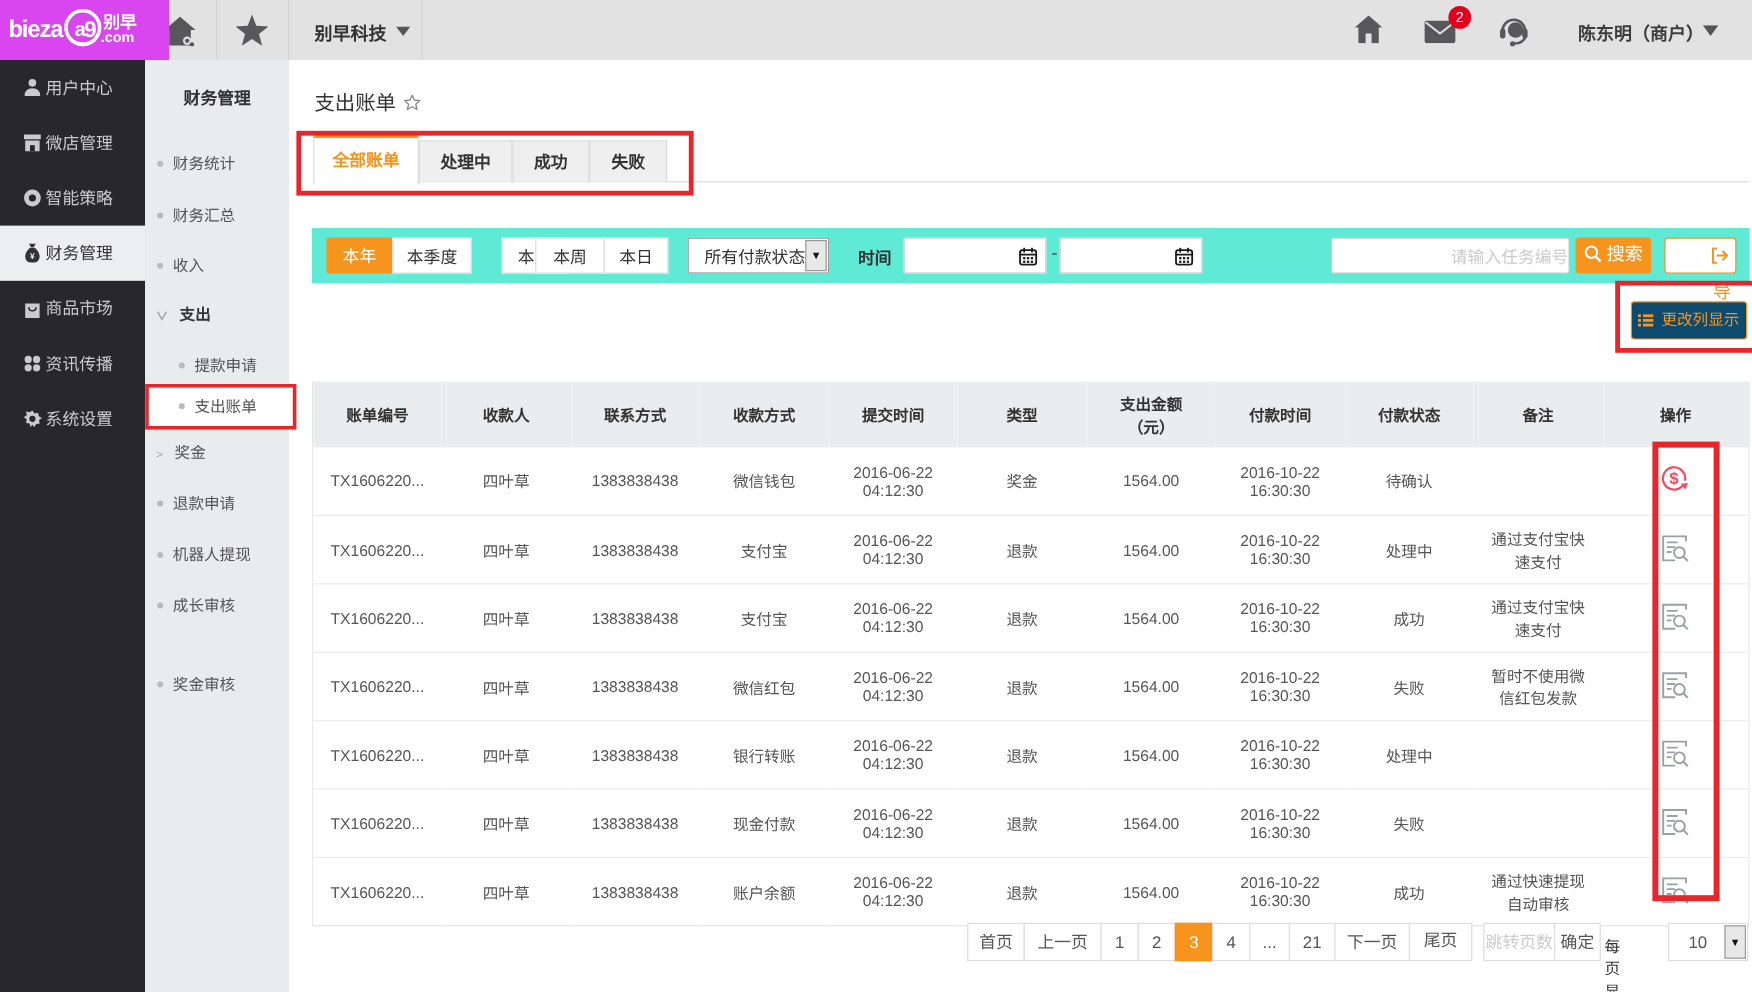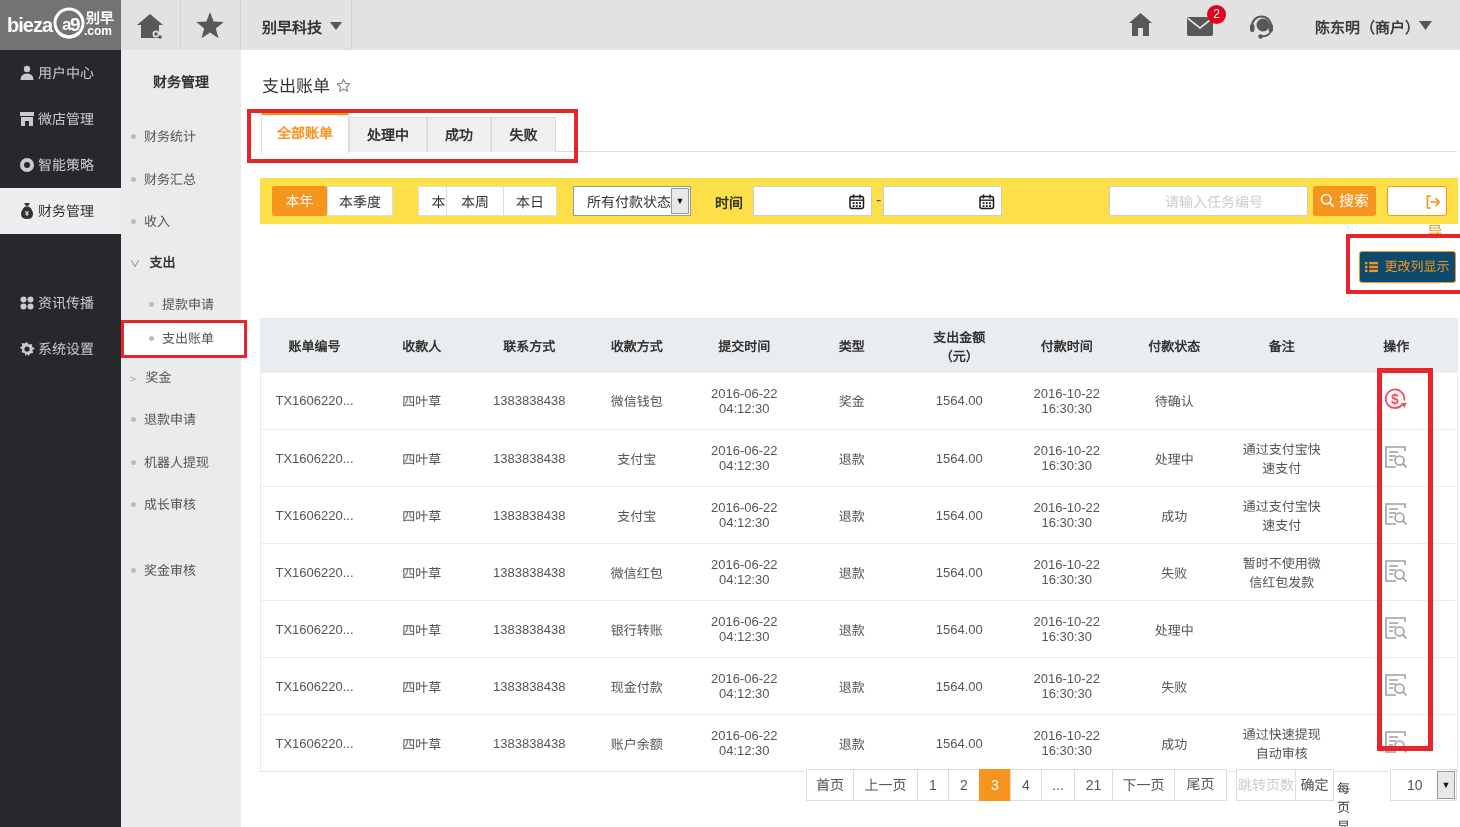--- a/index.html
+++ b/index.html
@@ -2,21 +2,21 @@
 <html lang="zh-CN"><head>
 <meta charset="UTF-8">
 <title>支出账单</title>
 <style>
 * { margin:0; padding:0; box-sizing:border-box; }
 html,body { width:1460px; height:827px; overflow:hidden; background:#fff;
   font-family:"Liberation Sans", sans-serif; }
 .abs { position:absolute; }
 
 #topbar { position:absolute; left:0; top:0; width:1460px; height:50px; background:#e2e2e2; }
-#logo { position:absolute; left:0; top:0; width:121px; height:50px; background:#737373; color:#fff; }
+#logo { position:absolute; left:0; top:0; width:141px; height:50px; background:#d946ef; color:#fff; }
 .tsep { position:absolute; top:0; width:1px; height:50px; background:#d3d3d3; }
 
 #nav1 { position:absolute; left:0; top:50px; width:121px; height:777px; background:#28272c; }
 .n1item { position:absolute; left:0; width:121px; height:46px; color:#c9cacc; font-size:14px; line-height:46px; }
 .n1item .ic { position:absolute; left:19px; top:15px; width:16px; height:16px; }
 .n1item .tx { position:absolute; left:38px; }
 .n1item.active { background:#edeef0; color:#333; }
 
 #nav2 { position:absolute; left:121px; top:50px; width:120px; height:777px; background:#e9ebed; }
 .n2head { position:absolute; left:0; width:120px; text-align:center; font-size:14px; font-weight:bold; color:#333; }
@@ -25,21 +25,21 @@
 .chev { display:inline-block; color:#9aa0a5; font-size:10px; margin-right:6px; transform:scale(1,0.9); }
 
 #main { position:absolute; left:241px; top:50px; width:1219px; height:777px; background:#fff; }
 #title { position:absolute; left:21px; top:22px; font-size:17px; color:#333; }
 
 #tabbar { position:absolute; left:20px; top:63px; width:1196px; height:39px; border-bottom:1px solid #ddd; }
 .tab { position:absolute; top:4px; height:35px; line-height:34px; text-align:center; font-size:14px; font-weight:bold;
   background:#efefef; border:1px solid #ddd; border-bottom:none; color:#333; }
 .tab.active { top:-1px; height:42px; background:#fff; border-top:3px solid #f7941e; color:#f7941e; line-height:36px; }
 
-#filter { position:absolute; left:19px; top:128px; width:1198px; height:46px; background:#fde047; }
+#filter { position:absolute; left:19px; top:140px; width:1198px; height:46px; background:#5eead4; }
 .fbtn { position:absolute; top:8px; height:30px; line-height:30px; text-align:center; font-size:14px; }
 .seg { background:#fff; border:1px solid #ddd; color:#333; }
 
 #tbl { position:absolute; left:19px; top:249px; width:1197px; border-collapse:collapse; table-layout:fixed; font-size:13px; border:1px solid #e7eaec;margin-top:19px; }
 #tbl th { background:#eaedf0; color:#333; font-weight:bold; height:54px; border:none; }
 #tbl td { height:57px; text-align:center; color:#555; border-bottom:1px solid #ececec; background:#fff; }
 #tbl tr:last-child td { border-bottom:1px solid #e4e4e4; }
 
 #pager { position:absolute; left:0; top:719px; width:1116px; height:32px; font-size:14px; color:#555; }
 .pg { position:absolute; top:0; height:32px; line-height:30px; text-align:center; background:#fff; border:1px solid #ddd; }
@@ -114,20 +114,27 @@
       </svg>
     <span class="tx">智能策略</span>
   </div>
   <div class="n1item active" style="top:138px">
     <svg class="ic" viewBox="0 0 16 16">
         <path d="M5 0 h6 l-2 3 h-2 Z" fill="#333"></path>
         <path d="M6 3.5 h4 Q14 7 14 11 Q14 16 8 16 Q2 16 2 11 Q2 7 6 3.5 Z" fill="#333"></path>
         <text x="8" y="13" font-size="7" fill="#edeef0" text-anchor="middle" font-weight="bold">¥</text>
       </svg>
     <span class="tx">财务管理</span>
+  </div>
+  <div class="n1item" style="top:184px">
+    <svg class="ic" viewBox="0 0 16 16">
+        <path d="M2 4 h12 v12 h-12 Z" fill="#c9cacc"></path>
+        <path d="M5 7 Q5 10 8 10 Q11 10 11 7" stroke="#28272c" stroke-width="1.3" fill="none"></path>
+      </svg>
+    <span class="tx">商品市场</span>
   </div>
   <div class="n1item" style="top:230px">
     <svg class="ic" viewBox="0 0 16 16">
         <circle cx="4.5" cy="4.5" r="3" fill="#c9cacc"></circle>
         <circle cx="11.5" cy="4.5" r="3" fill="#c9cacc"></circle>
         <circle cx="4.5" cy="11.5" r="3" fill="#c9cacc"></circle>
         <circle cx="11.5" cy="11.5" r="3" fill="#c9cacc"></circle>
       </svg>
     <span class="tx">资讯传播</span>
   </div>
@@ -199,21 +206,21 @@
           <path d="M4.5 0.5 V4.5 M11 0.5 V4.5" stroke="#1a1a1a" stroke-width="1.5"></path>
           <path d="M1 6.2 H14.5" stroke="#1a1a1a" stroke-width="1.3"></path>
           <rect x="3.6" y="8.2" width="1.9" height="1.9" fill="#1a1a1a"></rect>
           <rect x="6.8" y="8.2" width="1.9" height="1.9" fill="#1a1a1a"></rect>
           <rect x="10" y="8.2" width="1.9" height="1.9" fill="#1a1a1a"></rect>
           <rect x="3.6" y="11.2" width="1.9" height="1.9" fill="#1a1a1a"></rect>
           <rect x="6.8" y="11.2" width="1.9" height="1.9" fill="#1a1a1a"></rect>
           <rect x="10" y="11.2" width="1.9" height="1.9" fill="#1a1a1a"></rect>
         </svg>
     </div>
-    <div class="fbtn" style="left:849px;width:199px;background:#fff;border:1px solid #ccc;border-radius:2px;color:#ccc;text-align:center;padding-left:11px;font-size:14px;">请输入任务编号</div>
+    <div class="fbtn" style="left:849px;width:199px;background:#fff;border:1px solid #ccc;border-radius:2px;color:#ccc;text-align:right;padding-left:11px;font-size:14px;">请输入任务编号</div>
     <div class="fbtn" style="left:1053px;width:63px;background:#f7941e;color:#fff;border-radius:3px;font-size:15px;">
       <svg style="vertical-align:-2px;margin-right:4px" width="15" height="15" viewBox="0 0 15 15">
           <circle cx="6.2" cy="6.2" r="4.7" fill="none" stroke="#fff" stroke-width="1.7"></circle>
           <path d="M9.6 9.6 L13.8 13.8" stroke="#fff" stroke-width="1.9"></path>
         </svg>搜索</div>
     <div class="fbtn" style="left:1127px;width:60px;background:#fff;border:1px solid #f7941e;color:#f7941e;border-radius:3px;font-size:15px;padding-left:36px;">
       <svg style="vertical-align:-2px;margin-right:4px" width="15" height="14" viewBox="0 0 15 14">
           <path d="M5 1 L1.5 1 L1.5 13 L5 13" stroke="#f7941e" stroke-width="1.7" fill="none"></path>
           <path d="M4.5 7 L12.5 7 M9.5 3.2 L13.2 7 L9.5 10.8" stroke="#f7941e" stroke-width="1.7" fill="none"></path>
         </svg>导出</div>

